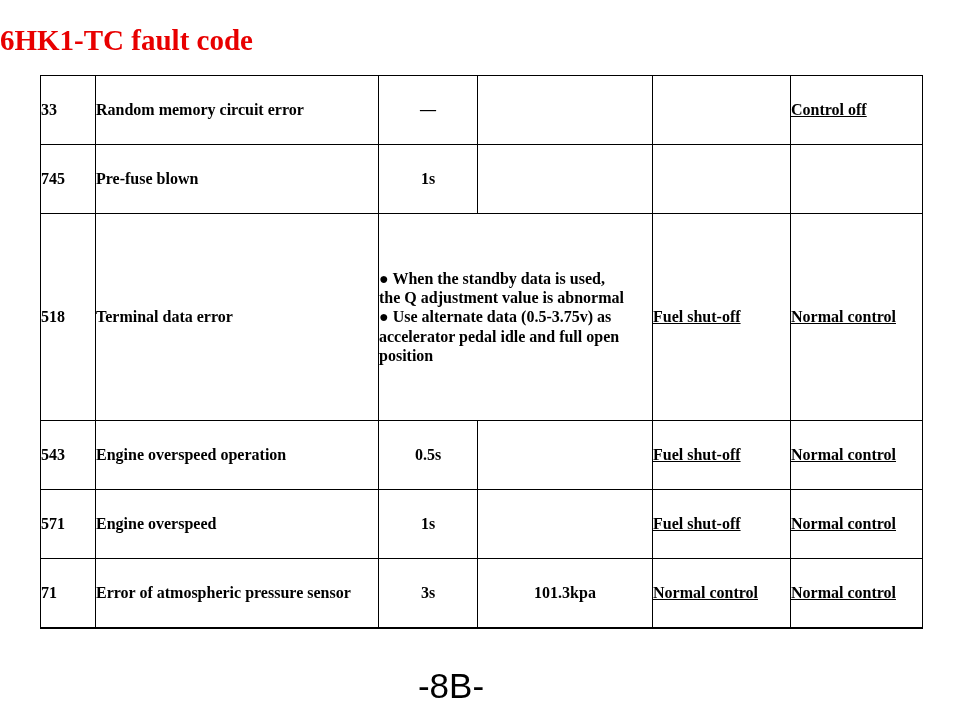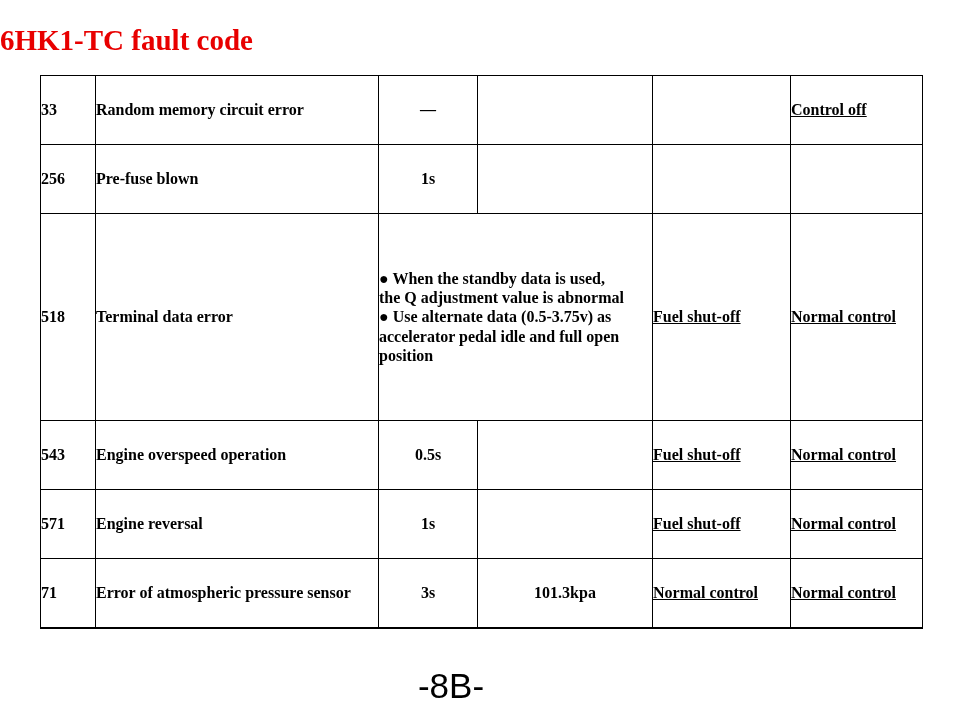--- a/index.html
+++ b/index.html
@@ -92,21 +92,21 @@
     <tbody>
       <tr class="r-small">
         <td class="code">33</td>
         <td class="desc">Random memory circuit error</td>
         <td class="time">—</td>
         <td class="extra"></td>
         <td class="action"></td>
         <td class="control">Control off</td>
       </tr>
       <tr class="r-small">
-        <td class="code">256</td>
+        <td class="code">745</td>
         <td class="desc">Pre-fuse blown</td>
         <td class="time">1s</td>
         <td class="extra"></td>
         <td class="action"></td>
         <td class="control"></td>
       </tr>
       <tr class="r-big">
         <td class="code">518</td>
         <td class="desc">Terminal data error</td>
         <td class="notes" colspan="2">● When the standby data is used,
@@ -120,21 +120,21 @@
       <tr class="r-small">
         <td class="code">543</td>
         <td class="desc">Engine overspeed operation</td>
         <td class="time">0.5s</td>
         <td class="extra"></td>
         <td class="action">Fuel shut-off</td>
         <td class="control">Normal control</td>
       </tr>
       <tr class="r-small">
         <td class="code">571</td>
-        <td class="desc">Engine reversal</td>
+        <td class="desc">Engine overspeed</td>
         <td class="time">1s</td>
         <td class="extra"></td>
         <td class="action">Fuel shut-off</td>
         <td class="control">Normal control</td>
       </tr>
       <tr class="r-small">
         <td class="code">71</td>
         <td class="desc">Error of atmospheric pressure sensor</td>
         <td class="time">3s</td>
         <td class="extra">101.3kpa</td>

